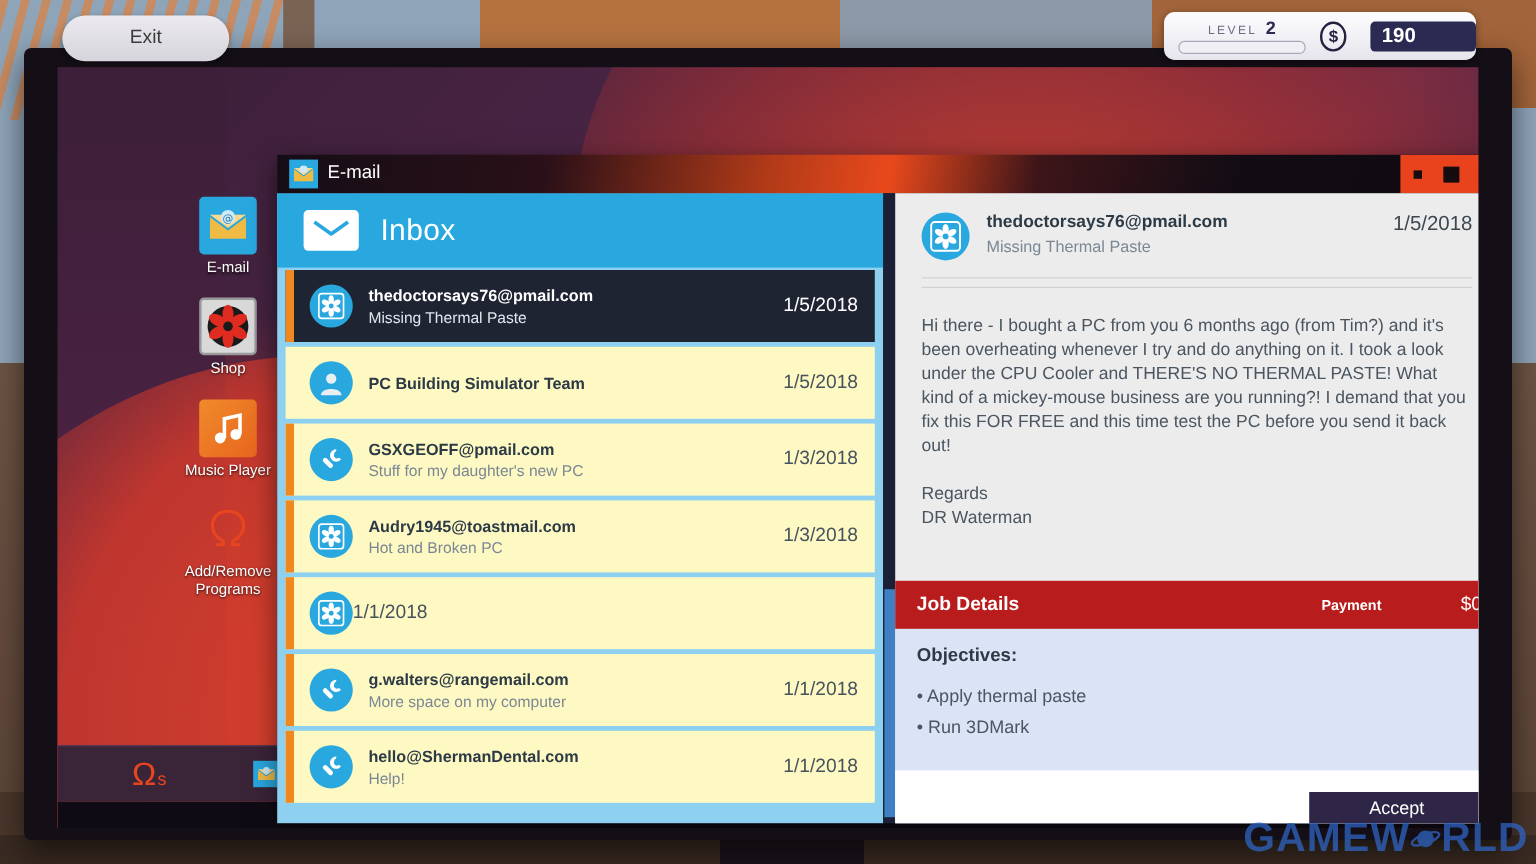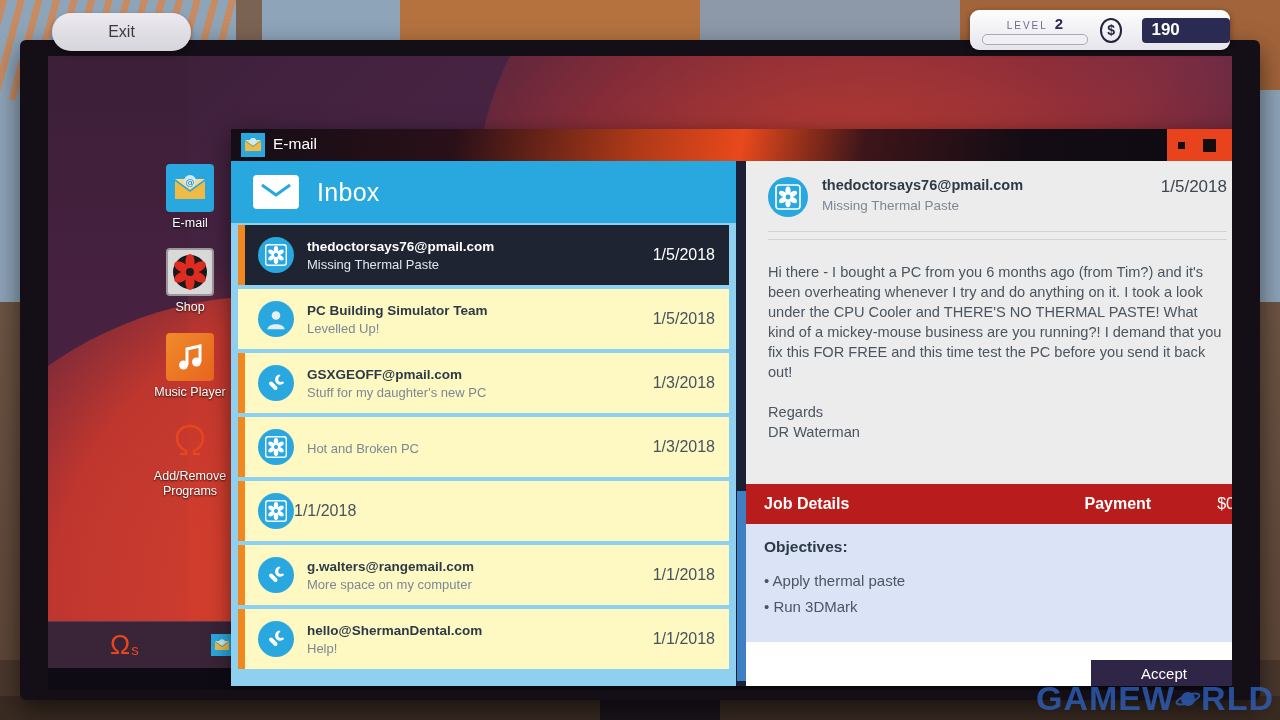--- a/index.html
+++ b/index.html
@@ -105,21 +105,21 @@
     display:flex;align-items:center;justify-content:center;}
   #rhdr .tx{margin-left:14px;flex:1;}
   #rhdr .from{font-size:14.5px;font-weight:bold;color:#2c3a46;}
   #rhdr .subj{font-size:13.5px;color:#7b8894;margin-top:5px;}
   #rhdr .dt{font-size:17px;color:#3c4750;margin-right:6px;}
   .rule{margin:14px 24px 0 22px;height:1px;background:#d2d2d2;}
   #rbody{padding:22px 24px 0 22px;font-size:14.6px;line-height:20px;color:#4a5560;white-space:pre-wrap;flex:1;}
   #job{margin:0 0 0 0;background:#dbe4f7;}
   #jobhdr{height:40px;background:#b91c1c;display:flex;align-items:center;padding:0 16px 0 18px;}
   #jobhdr .jt{color:#fff;font-size:16px;font-weight:bold;flex:1;}
-  #jobhdr .pl{color:#fff;font-size:16px;font-weight:bold;}
+  #jobhdr .pl{color:#fff;font-size:12px;font-weight:bold;}
   #jobhdr .pv{color:#fff;font-size:16px;margin-left:66px;}
   #jobbody{padding:14px 18px 18px 18px;height:118px;box-sizing:border-box;}
   #jobbody .obj{font-size:15.5px;font-weight:bold;color:#2c3a46;}
   #jobbody ul{margin:12px 0 0 0;padding:0;list-style:none;}
   #jobbody li{font-size:15px;color:#4a5560;line-height:26px;}
   #jobfoot{background:#fff;height:44px;display:flex;align-items:flex-end;justify-content:flex-end;padding-right:14px;}
   #acceptbtn{width:146px;height:26px;background:#2e2547;color:#fff;font-size:15px;
     display:flex;align-items:center;justify-content:center;cursor:pointer;}
 
   
@@ -290,21 +290,20 @@
             <div class="mailrow nobar">
               <span class="bar"></span>
               <span class="av">
                 <svg width="24" height="24" viewBox="0 0 28 28">
                   <circle cx="14" cy="10" r="5" fill="#e8eef2"></circle>
                   <path d="M4 26 C4 18 24 18 24 26 Z" fill="#e8eef2"></path>
                 </svg>
               </span>
               <span class="tx">
                 <span class="from" style="display:block">PC Building Simulator Team</span>
-                <span class="subj" style="display:block">Levelled Up!</span>
               </span>
               <span class="dt">1/5/2018</span>
             </div>
             <div class="mailrow">
               <span class="bar"></span>
               <span class="av">
                 <svg width="24" height="24" viewBox="0 0 28 28">
                   <path d="M19 4 a6 6 0 1 0 4.5 9.8 L22 12.3 l-3.3 .6 -2.2-2.2 .6-3.3 1.6-1.6 A6 6 0 0 0 19 4 Z" fill="#fff"></path>
                   <rect x="5" y="15" width="12" height="4.6" rx="2.3" fill="#fff" transform="rotate(45 11 17)"></rect>
                 </svg>
@@ -325,20 +324,21 @@
                     <ellipse cx="19" cy="11" rx="2.6" ry="4.4" transform="rotate(60 19 11)"></ellipse>
                     <ellipse cx="19" cy="17" rx="2.6" ry="4.4" transform="rotate(120 19 17)"></ellipse>
                     <ellipse cx="14" cy="20" rx="2.6" ry="4.4"></ellipse>
                     <ellipse cx="9" cy="17" rx="2.6" ry="4.4" transform="rotate(60 9 17)"></ellipse>
                     <ellipse cx="9" cy="11" rx="2.6" ry="4.4" transform="rotate(120 9 11)"></ellipse>
                   </g>
                   <circle cx="14" cy="14" r="2.4" fill="#29a8e0"></circle>
                 </svg>
               </span>
               <span class="tx">
+                <span class="from" style="display:block">Audry1945@toastmail.com</span>
                 <span class="subj" style="display:block">Hot and Broken PC</span>
               </span>
               <span class="dt">1/3/2018</span>
             </div>
             <div class="mailrow">
               <span class="bar"></span>
               <span class="av">
                 <svg width="24" height="24" viewBox="0 0 28 28">
                   <rect x="2" y="2" width="24" height="24" rx="3" fill="none" stroke="#fff" stroke-width="1.6"></rect>
                   <g fill="#fff">

